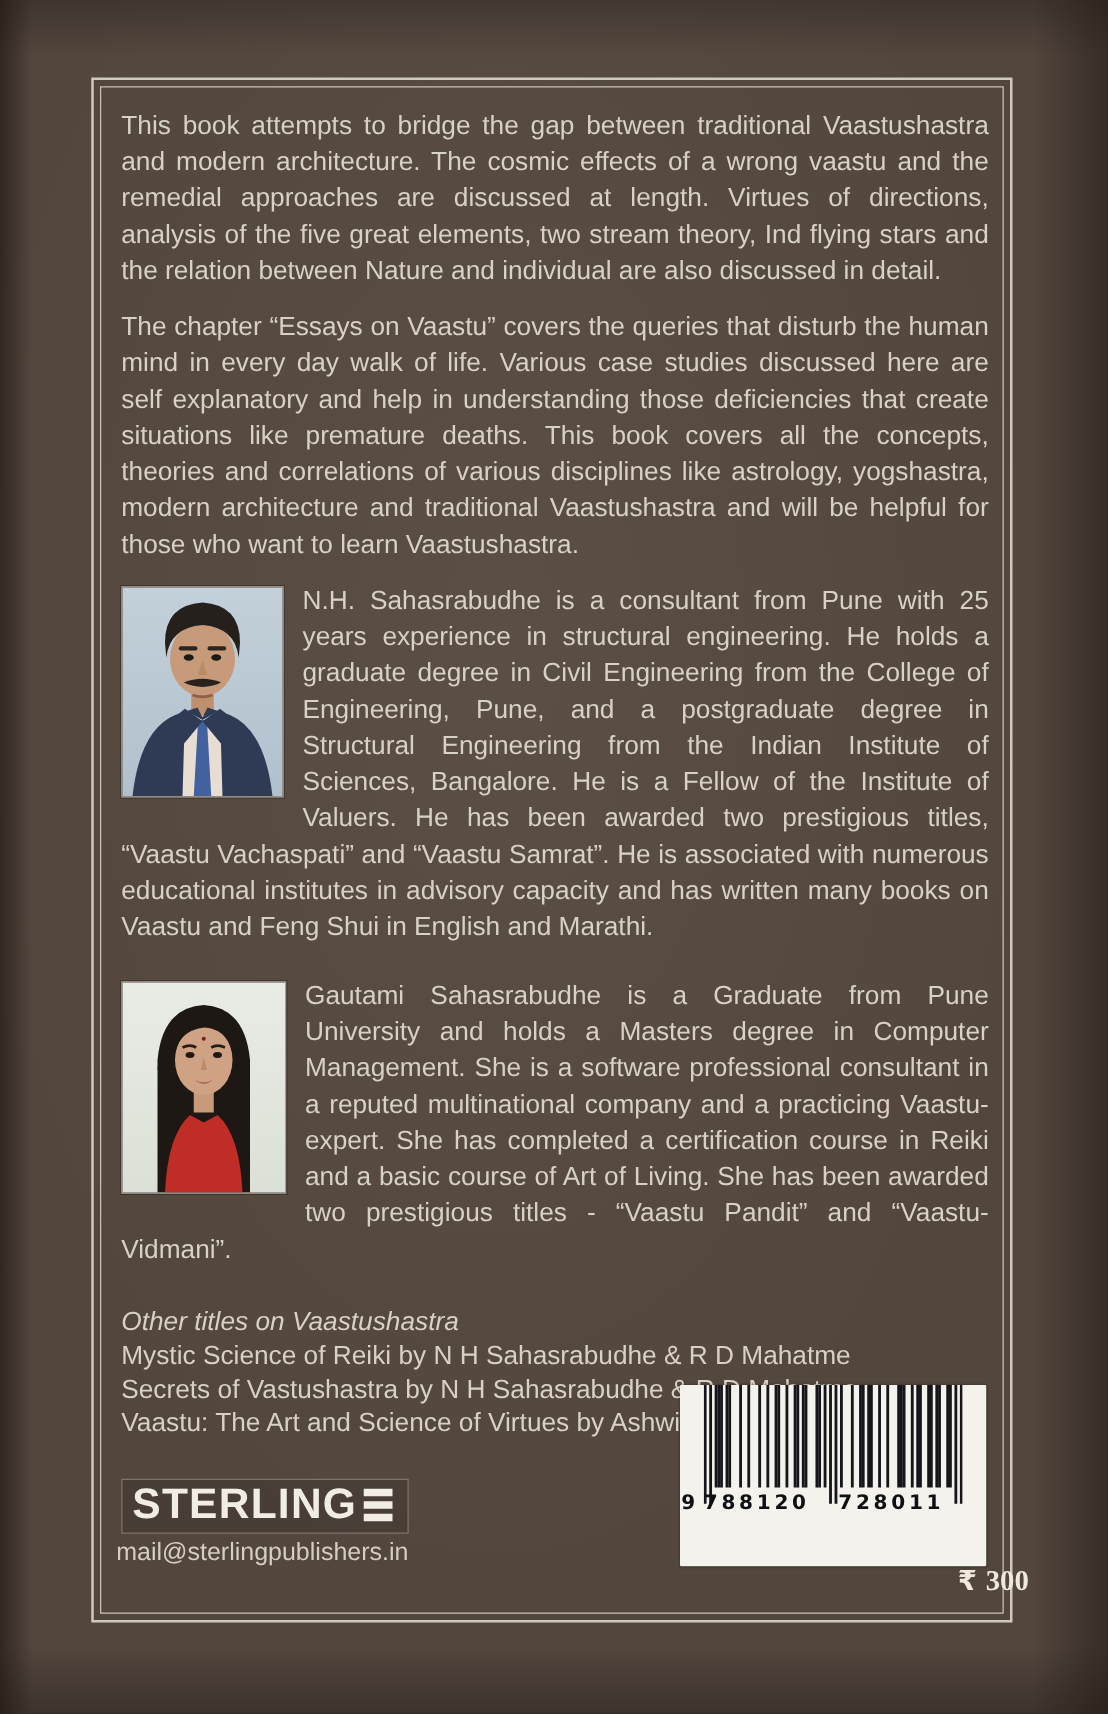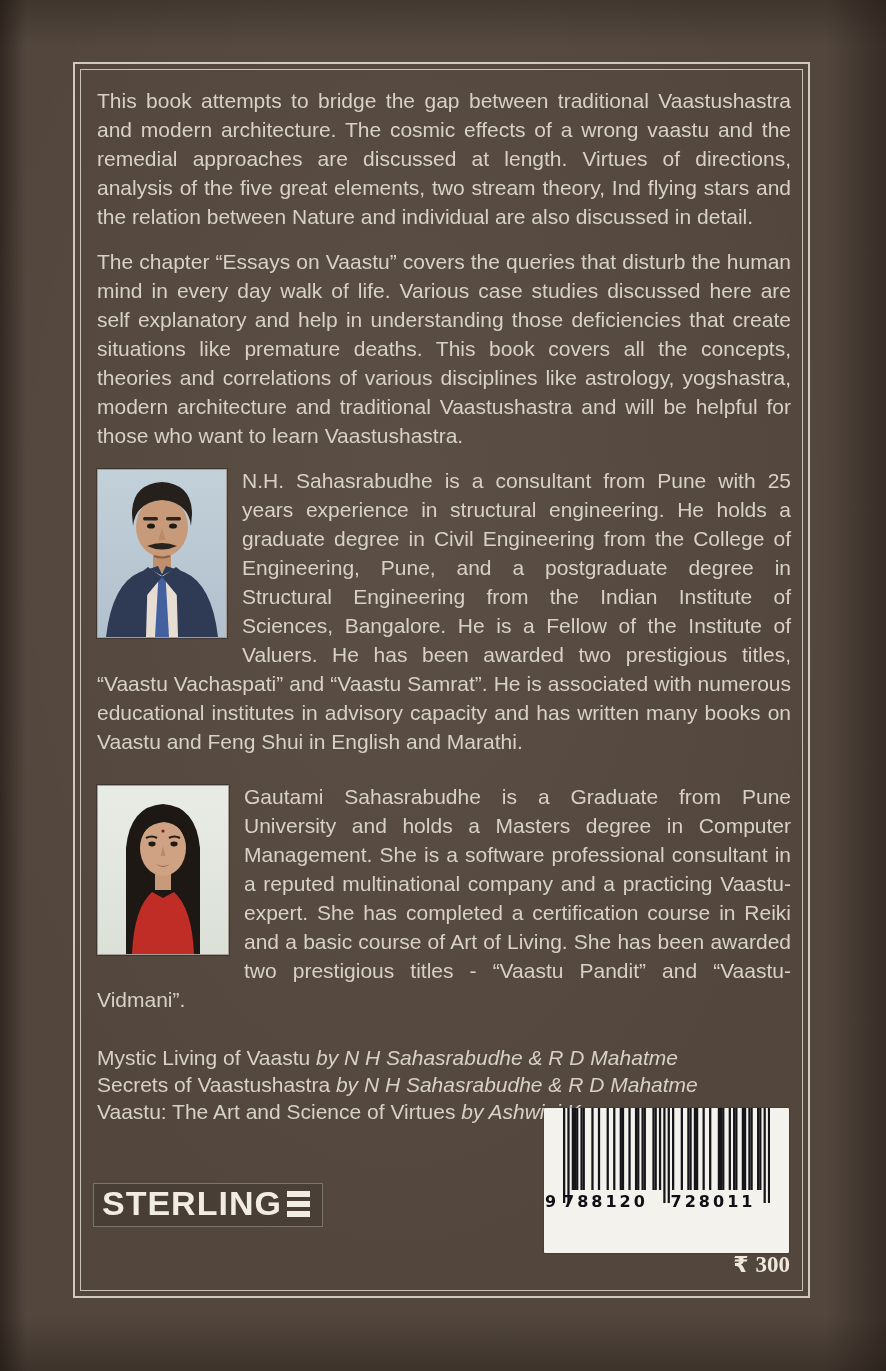--- a/index.html
+++ b/index.html
@@ -31,21 +31,21 @@
   .author-sec{margin:4px 0 10px 0;}
   .author-sec::after{content:"";display:block;clear:both;}
   .photo{
     float:left;margin:3px 15px 5px 0;
     border:1px solid rgba(232,230,224,0.55);
     box-shadow:0 0 0 1px rgba(0,0,0,0.25);
   }
   .photo svg{display:block;}
   .other-titles{margin-top:14px;line-height:27px;text-align:left;}
   .italic{font-style:italic;}
-  .ot-line .byline{font-style:italic;}
+  .ot-line .byline{}
 
   
   .barcode-box{
     position:absolute;left:544px;top:1108px;width:245px;height:145px;
     background:#f3f2ec;color:#141414;border-radius:1px;
     box-shadow:0 0 2px rgba(0,0,0,0.4);
   }
   .isbn-label{
     text-align:center;font-size:16.5px;letter-spacing:0.4px;
     padding:5px 0 3px 0;color:#16161a;white-space:nowrap;
@@ -53,21 +53,21 @@
   .bars-wrap{padding-left:19px;height:96px;}
   .bc-digits{
     display:flex;margin-top:-12px;position:relative;
     font-family:"DejaVu Sans", sans-serif;font-size:16px;font-weight:bold;color:#101014;
   }
   .bc-digits .d-first{width:18px;text-align:left;padding-left:1px;}
   .bc-digits .d-left{width:100px;text-align:left;letter-spacing:3px;}
   .bc-digits .d-right{width:100px;text-align:center;letter-spacing:3px;}
 
   .price{
-    position:absolute;left:680px;top:1252px;width:110px;text-align:right;
+    position:absolute;left:713px;top:1252px;width:110px;text-align:right;
     color:#efe9dc;white-space:nowrap;
   }
   .price .rupee{font-size:22px;font-weight:bold;font-family:"DejaVu Sans", sans-serif;}
   .price .amount{font-family:"Liberation Serif", serif;font-weight:bold;font-size:23px;margin-left:7px;}
 
   
   .publisher{position:absolute;left:93px;top:1183px;text-align:right;}
   .logo-box{
     display:inline-flex;align-items:center;
     border:1px solid rgba(222,216,204,0.35);
@@ -152,22 +152,23 @@
           <ellipse cx="54" cy="58" rx="3.6" ry="2.4" fill="#201a15"></ellipse>
           <ellipse cx="76" cy="58" rx="3.6" ry="2.4" fill="#201a15"></ellipse>
           <path d="M65 60 L62.5 70 L67.5 70 Z" fill="#bb8a6a"></path>
           <path d="M58 78 Q65 82 72 78 Q65 84 58 78 Z" fill="#9c5648"></path>
         </svg>
       </span>
       <p class="para">Gautami Sahasrabudhe is a Graduate from Pune University and holds a Masters degree in Computer Management. She is a software professional consultant in a reputed multinational company and a practicing Vaastu-expert. She has completed a certification course in Reiki and a basic course of Art of Living. She has been awarded two prestigious titles -  “Vaastu Pandit” and “Vaastu-Vidmani”.</p>
     </div>
 
     <div class="other-titles">
-      <div class="ot-line"><span>Mystic Living of Vaastu </span><span class="byline">by N H Sahasrabudhe &amp; R D Mahatme</span></div>
-      <div class="ot-line"><span>Secrets of Vaastushastra </span><span class="byline">by N H Sahasrabudhe &amp; R D Mahatme</span></div>
+      <div class="italic">Other titles on Vaastushastra</div>
+      <div class="ot-line"><span>Mystic Science of Reiki </span><span class="byline">by N H Sahasrabudhe &amp; R D Mahatme</span></div>
+      <div class="ot-line"><span>Secrets of Vastushastra </span><span class="byline">by N H Sahasrabudhe &amp; R D Mahatme</span></div>
       <div class="ot-line"><span>Vaastu: The Art and Science of Virtues </span><span class="byline">by Ashwini Kumar</span></div>
     </div>
   </div>
 
   <div class="barcode-box">
     <div class="bars-wrap" id="barcode-bars"><svg width="207.10000000000002" height="96" xmlns="http://www.w3.org/2000/svg">
           <rect x="0.00" y="0" width="2.26" height="95" fill="#15151a"></rect>
           <rect x="4.36" y="0" width="2.26" height="95" fill="#15151a"></rect>
           <rect x="8.72" y="0" width="2.26" height="82" fill="#15151a"></rect>
           <rect x="10.90" y="0" width="2.26" height="82" fill="#15151a"></rect>
@@ -226,15 +227,16 @@
 
   <div class="publisher">
     <div class="logo-box">
       <span class="logo-text">STERLING</span>
       <span class="logo-glyph">
           <i></i>
           <i></i>
           <i></i>
         </span>
     </div>
+    <div class="pub-email">mail@sterlingpublishers.in</div>
   </div>
 
 </div>
 
 </body></html>

